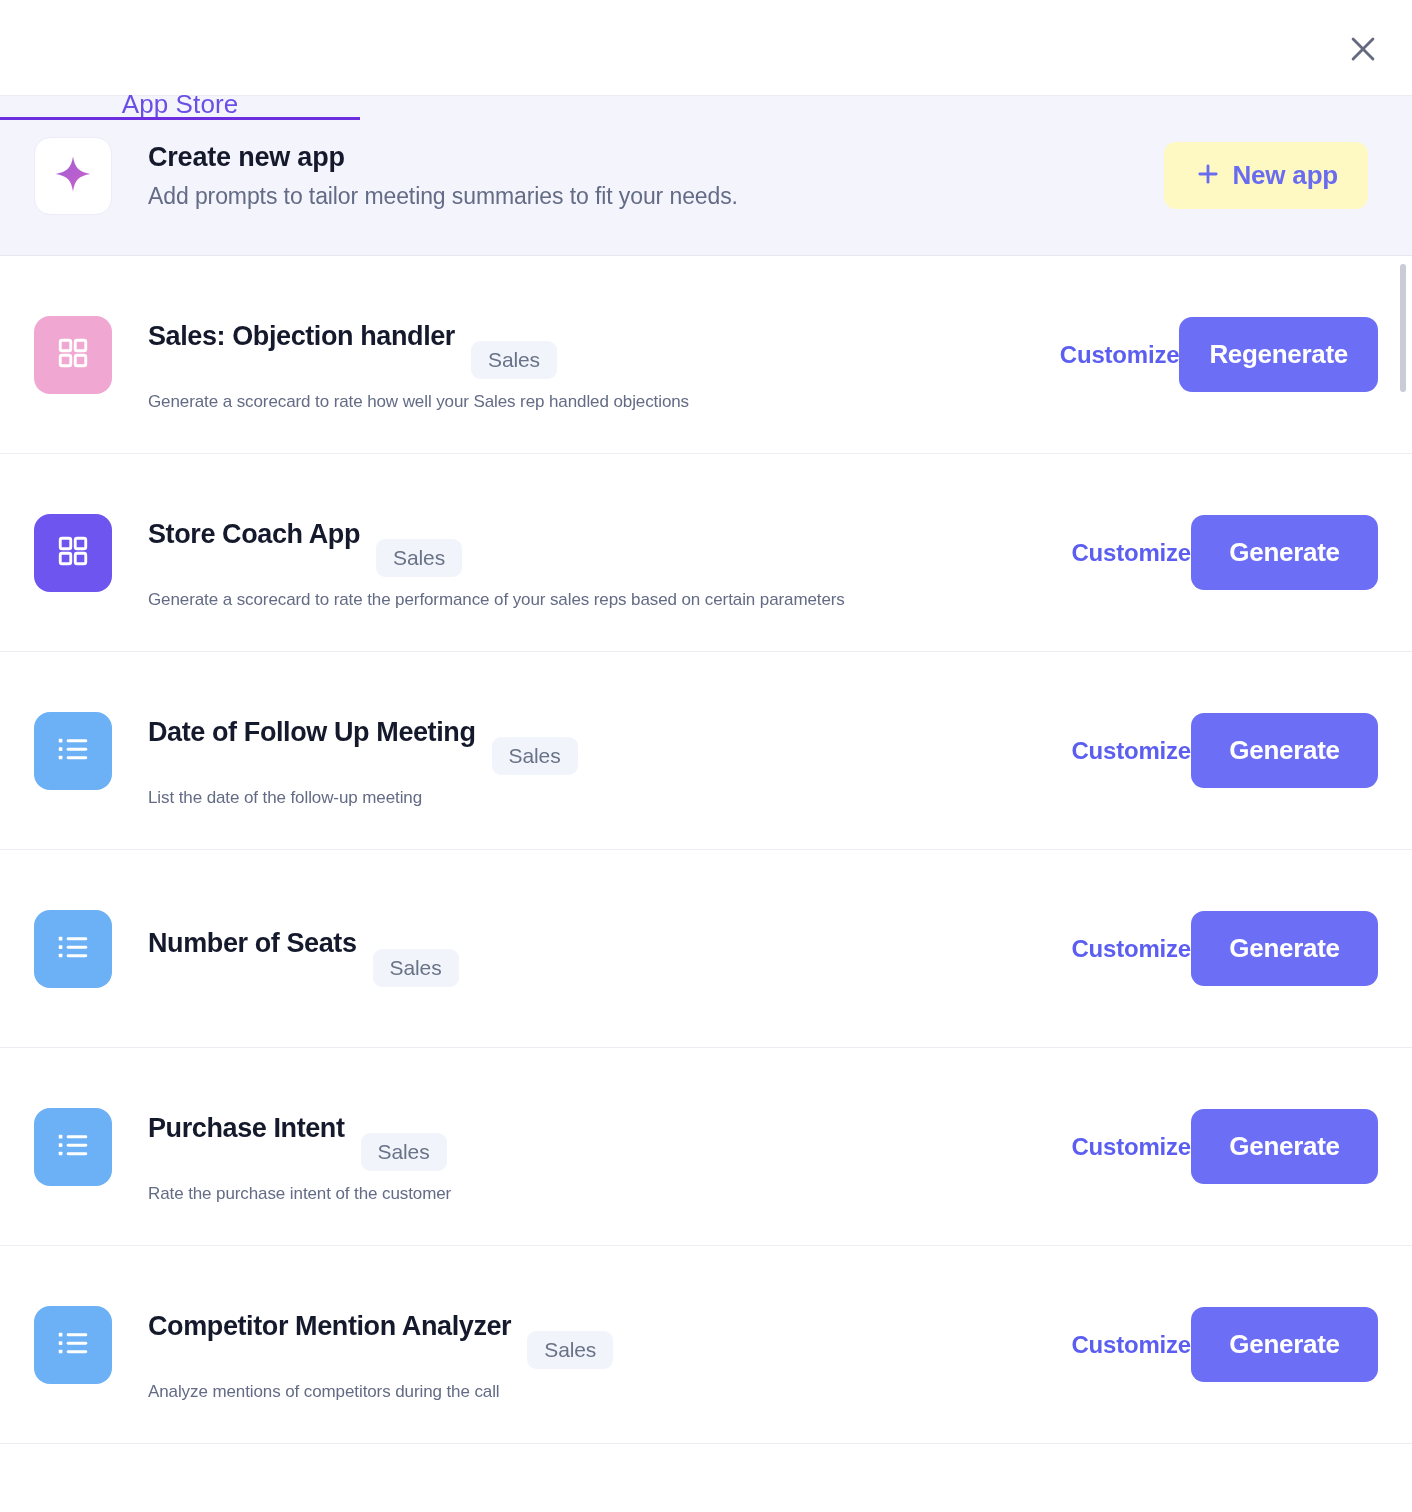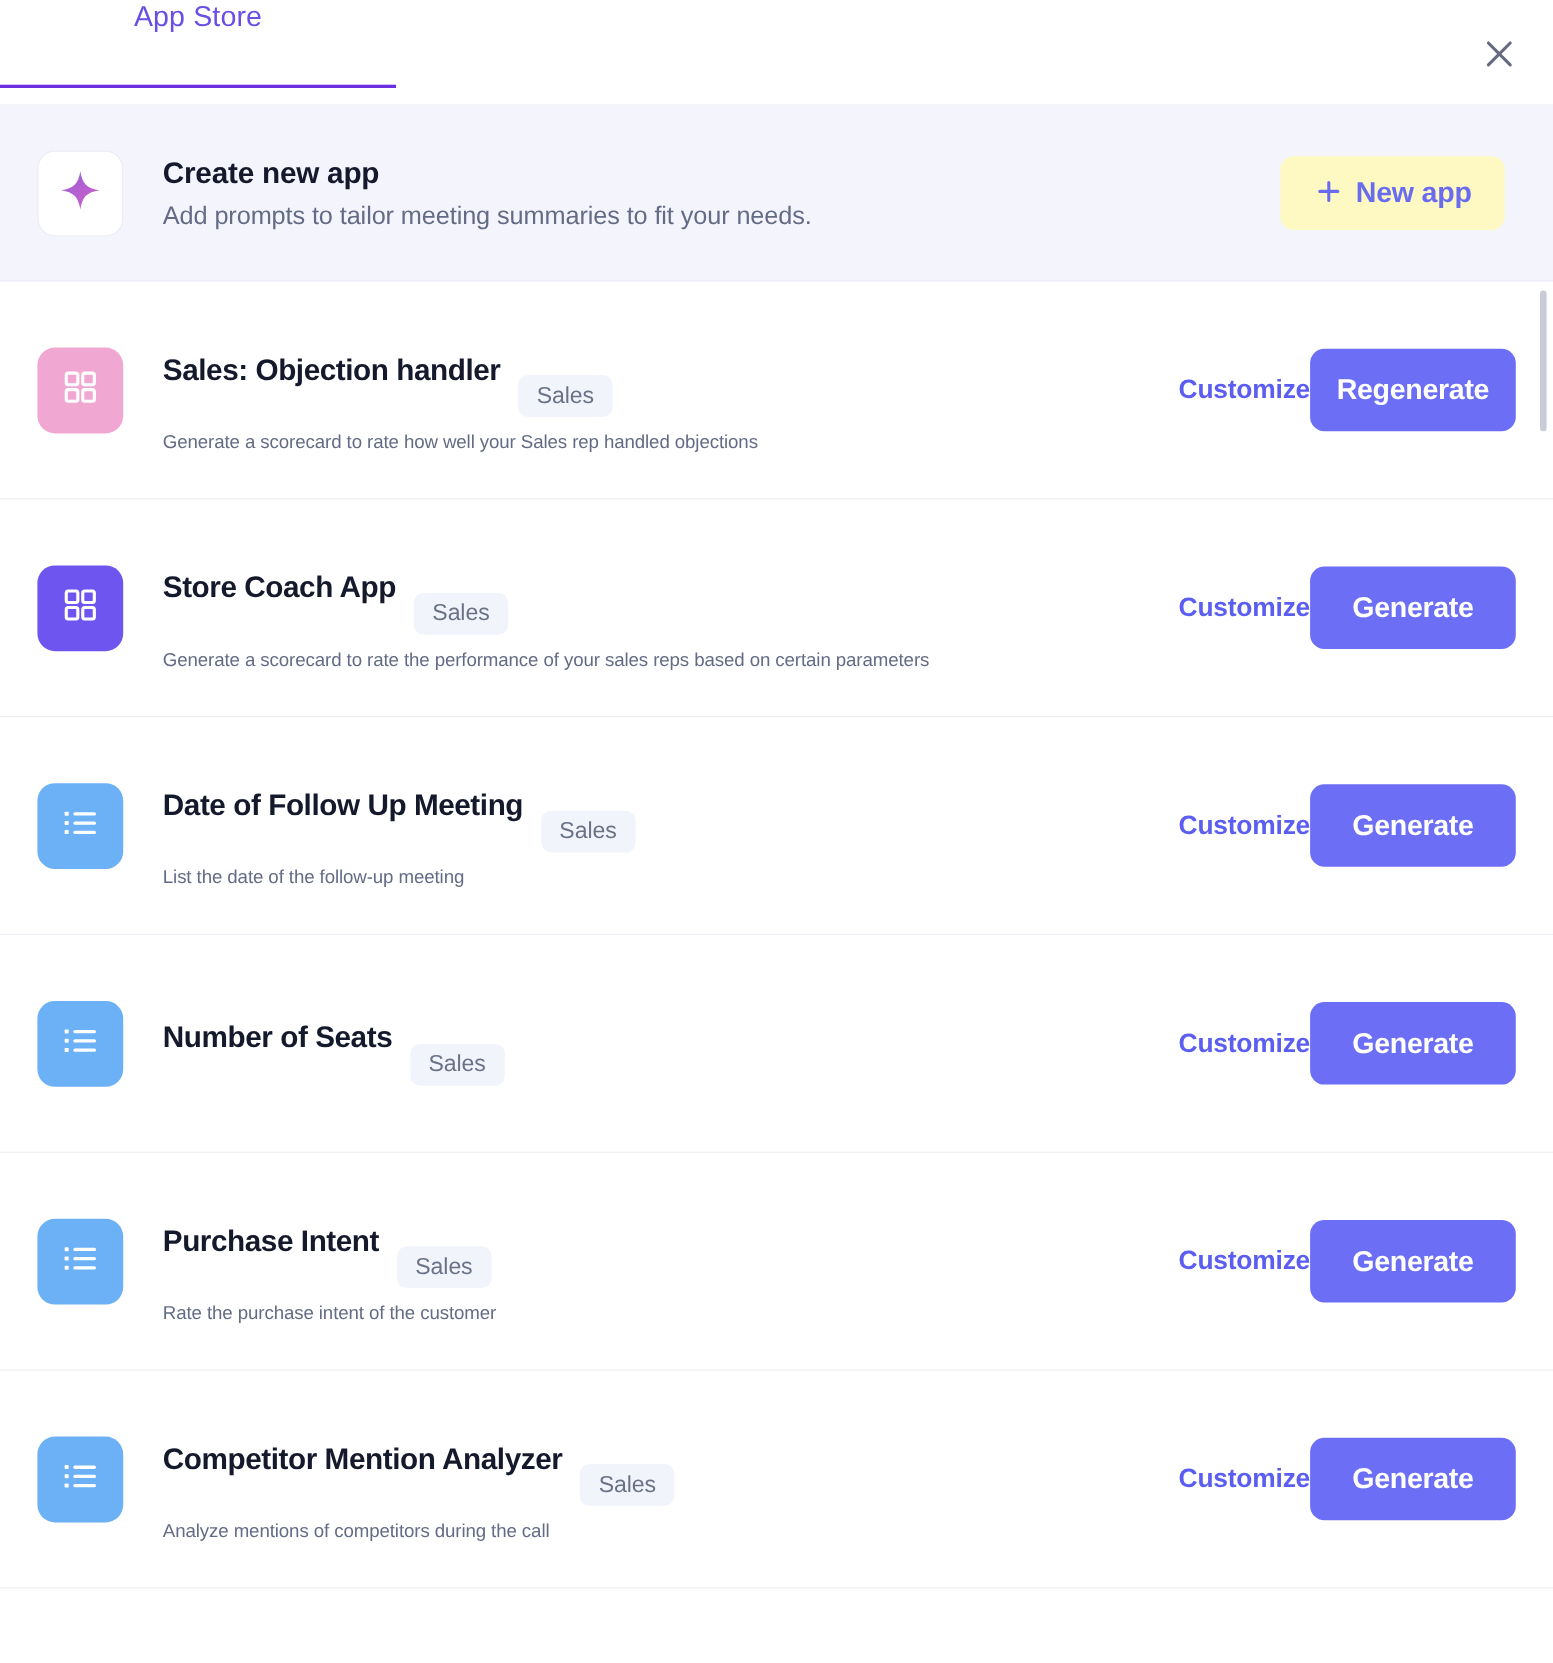--- a/index.html
+++ b/index.html
@@ -15,23 +15,23 @@
   .header {
     position: relative;
     height: 96px;
     background: #ffffff;
     border-bottom: 1px solid #eceef4;
     display: flex;
     align-items: flex-start;
   }
   .tabstrip { display: flex; align-items: stretch; height: 96px; }
   .tab {
-    height: 80px;
-    display: flex;
-    align-items: flex-start;
+    height: 120px;
+    display: flex;
+    align-items: flex-end;
     justify-content: center;
     padding: 0 44px;
     min-width: 360px;
     font-size: 26px;
     font-weight: 500;
     color: #6b4ee6;
     letter-spacing: .1px;
     cursor: pointer;
     position: relative;
   }
@@ -183,21 +183,21 @@
     white-space: nowrap;
   }
   .primary-btn {
     background: #6c6ff5;
     color: #ffffff;
     border: none;
     border-radius: 13px;
     font-size: 26px;
     font-weight: 700;
     letter-spacing: -.3px;
-    padding: 22px 19px;
+    padding: 22px 30px;
     cursor: pointer;
     min-width: 187px;
     white-space: nowrap;
   }
 
   
   .scrollbar-track {
     position: absolute;
     top: 0;
     right: 5px;

